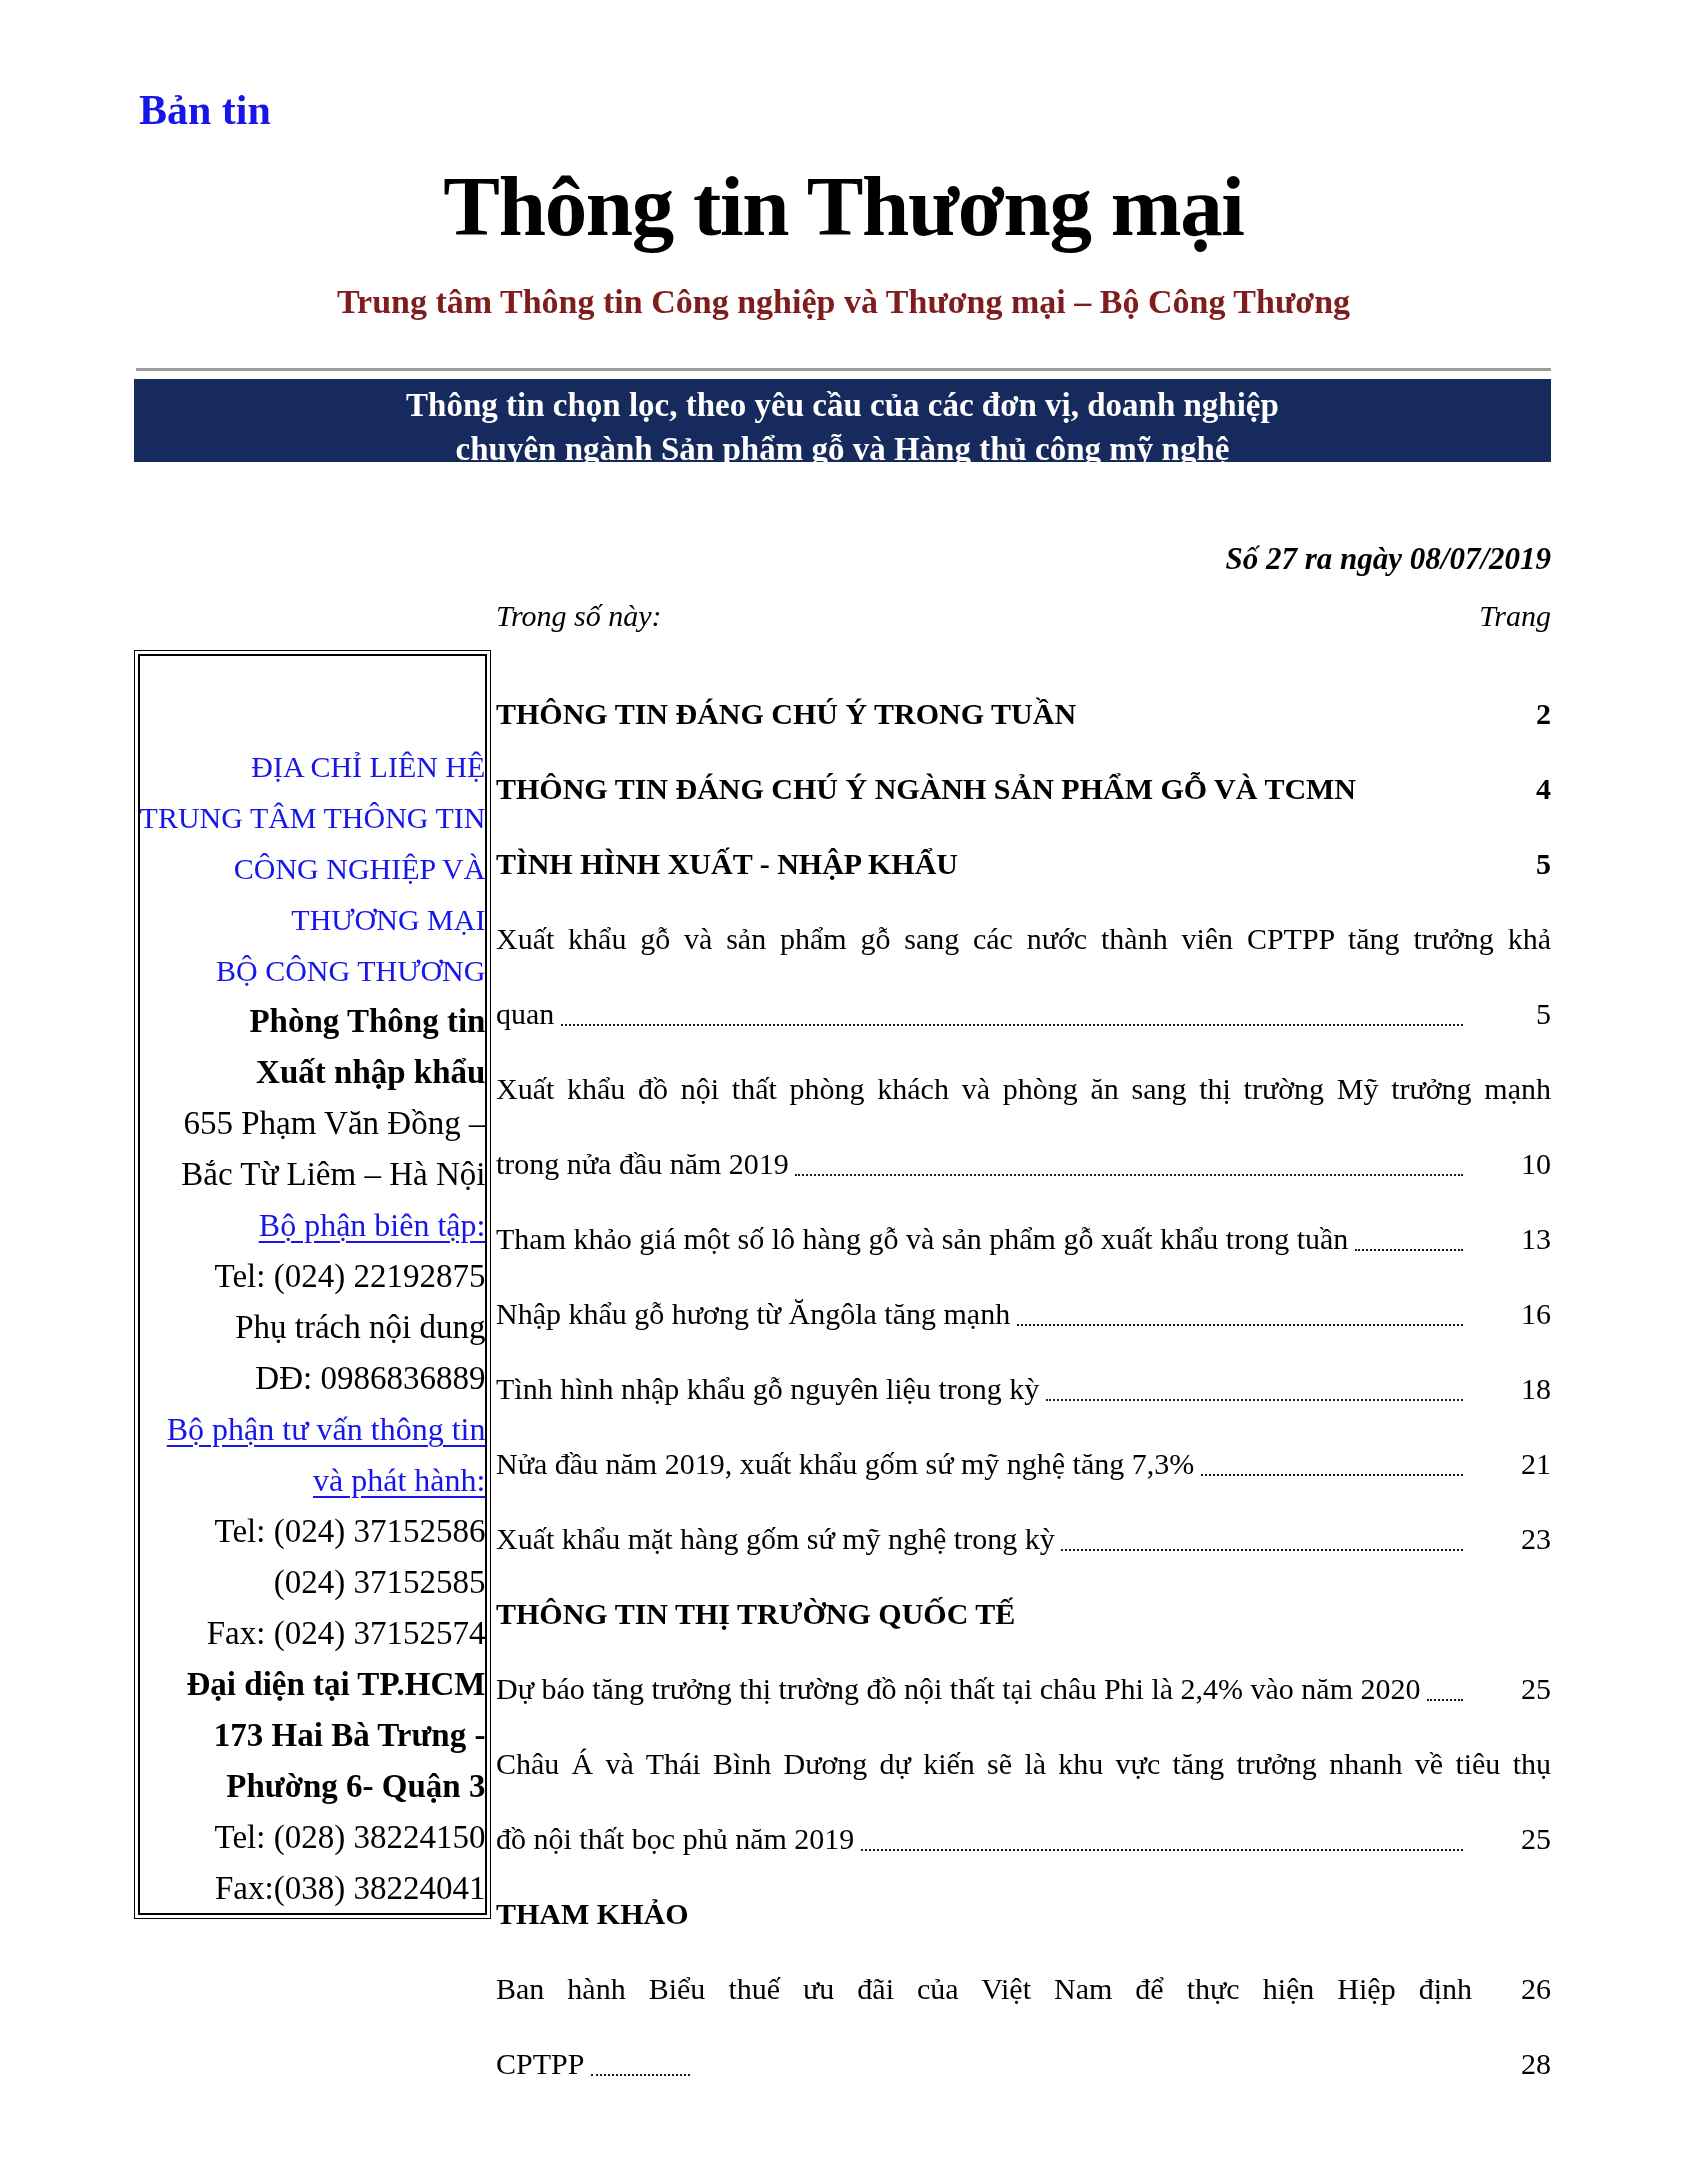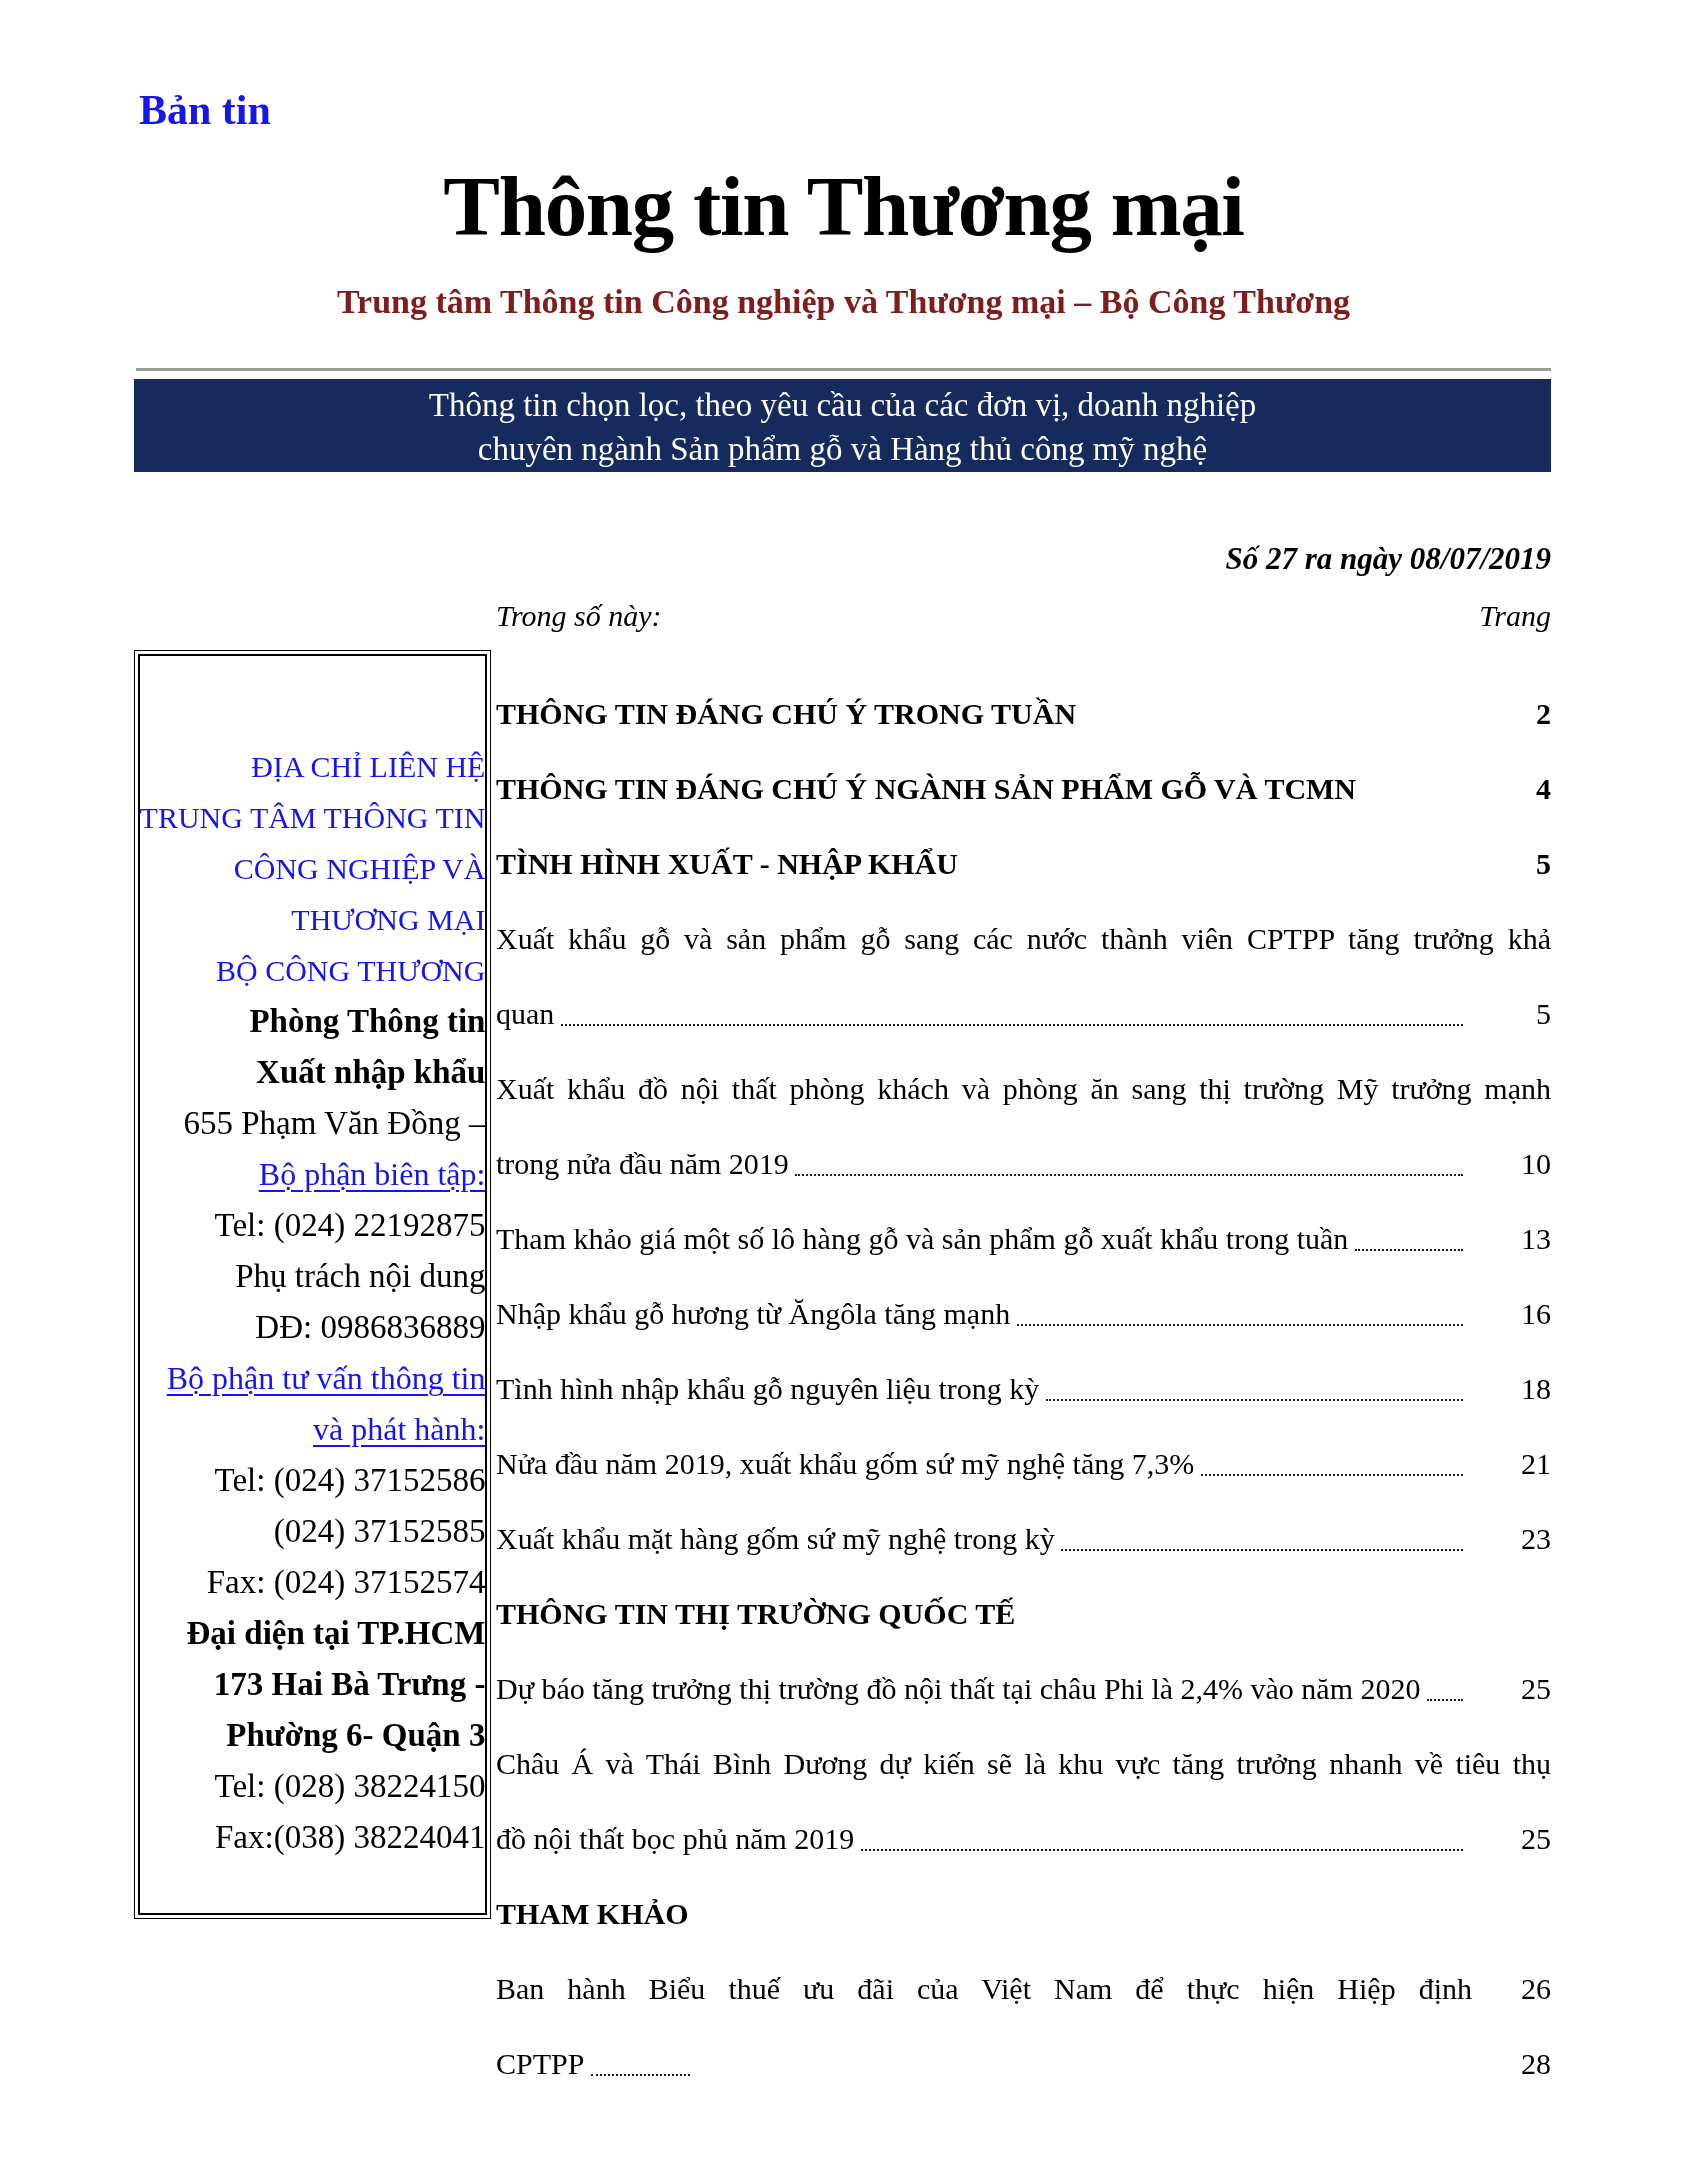--- a/index.html
+++ b/index.html
@@ -4,22 +4,22 @@
 <style>
   html,body{margin:0;padding:0;}
   body{width:1687px;height:2183px;background:#ffffff;position:relative;
        font-family:"Liberation Serif","DejaVu Serif",serif;color:#000;}
   .abs{position:absolute;}
   .kicker{left:139px;top:86px;font-size:42px;font-weight:bold;color:#1616EA;}
   .title{left:0;right:0;top:160px;text-align:center;font-size:85px;font-weight:bold;
          letter-spacing:-1.3px;line-height:1.1;}
   .subtitle{left:0;right:0;top:283px;text-align:center;font-size:34px;font-weight:bold;color:#7f1d1d;}
   .rule{left:136px;right:136px;top:368px;height:2.6px;background:#9b9b9b;}
-  .banner{left:134px;right:136px;top:379px;height:93px;background:#172A5E;color:#ffffff;
-          text-align:center;font-weight:normal;font-size:33px;line-height:44px;padding-top:4px;box-sizing:border-box;}
+  .banner{left:134px;right:136px;top:379px;height:83px;background:#172A5E;color:#ffffff;
+          text-align:center;font-weight:bold;font-size:33px;line-height:44px;padding-top:4px;box-sizing:border-box;}
   .issue{right:136px;top:541px;font-size:31px;font-weight:bold;font-style:italic;text-align:right;}
   .labels{left:496px;right:136px;top:599px;display:flex;justify-content:space-between;
           font-size:30px;font-weight:normal;font-style:italic;}
   
   .box-outer{left:134px;top:650px;width:357px;height:1269px;border:1.3px solid #000;
              padding:2.6px;box-sizing:border-box;}
   .box-inner{border:2.6px solid #000;width:100%;height:100%;box-sizing:border-box;
              padding-top:85px;text-align:right;}
   .sb-line{line-height:51px;font-size:33px;white-space:nowrap;}
   .sb-line.blue-caps{color:#1616EA;font-size:30px;}
@@ -61,20 +61,21 @@
   <div class="box-inner">
     <div>
         <div class="sb-line blue-caps">ĐỊA CHỈ LIÊN HỆ</div>
         <div class="sb-line blue-caps">TRUNG TÂM THÔNG TIN</div>
         <div class="sb-line blue-caps">CÔNG NGHIỆP VÀ</div>
         <div class="sb-line blue-caps">THƯƠNG MẠI</div>
         <div class="sb-line blue-caps">BỘ CÔNG THƯƠNG</div>
         <div class="sb-line bold">Phòng Thông tin</div>
         <div class="sb-line bold">Xuất nhập khẩu</div>
         <div class="sb-line plain">655 Phạm Văn Đồng –</div>
+        <div class="sb-line plain">Bắc Từ Liêm – Hà Nội</div>
         <div class="sb-line blue-underline">Bộ phận biên tập:</div>
         <div class="sb-line plain">Tel: (024) 22192875</div>
         <div class="sb-line plain">Phụ trách nội dung</div>
         <div class="sb-line plain">DĐ: 0986836889</div>
         <div class="sb-line blue-underline">Bộ phận tư vấn thông tin</div>
         <div class="sb-line blue-underline">và phát hành:</div>
         <div class="sb-line plain">Tel: (024) 37152586</div>
         <div class="sb-line plain">(024) 37152585</div>
         <div class="sb-line plain">Fax: (024) 37152574</div>
         <div class="sb-line bold">Đại diện tại TP.HCM</div>

